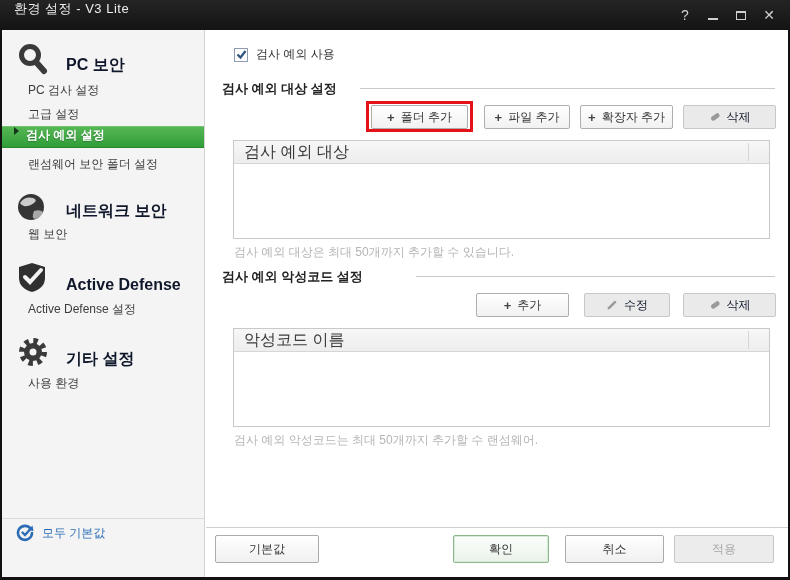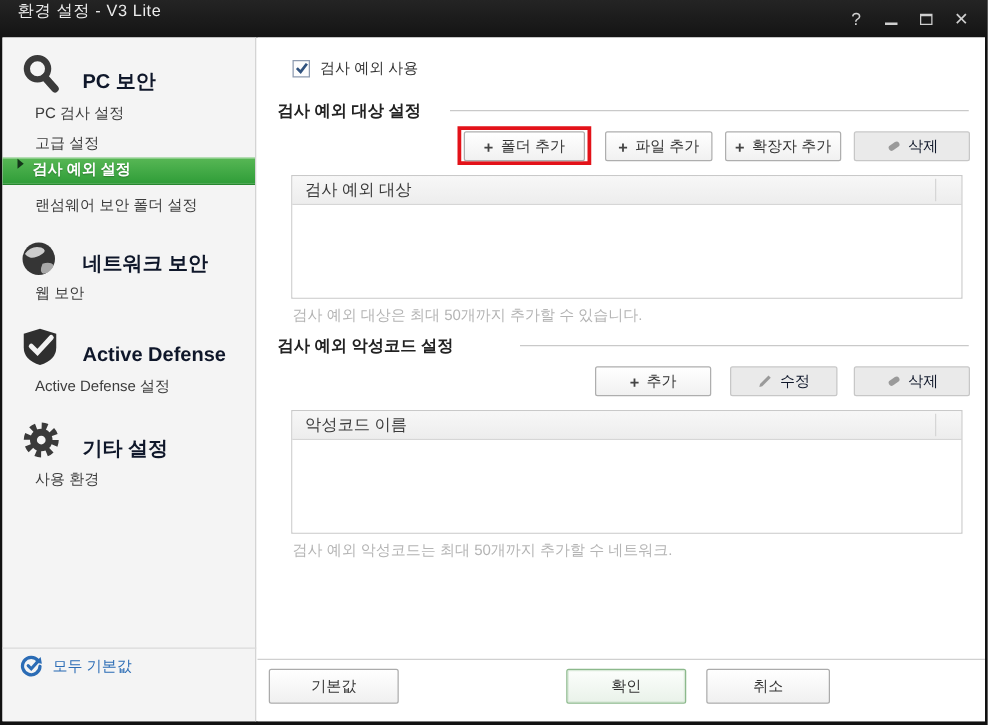--- a/index.html
+++ b/index.html
@@ -63,21 +63,21 @@
     font-family:inherit;
   }
   .btn .plus { font-weight:bold; color:#444; font-size:13px; }
   .btn.disabled { background:#eaeaea; border-color:#c7c7c7; color:#0f172a; cursor:default; }
   .red-box { position:absolute; border:3px solid #e31219; }
   .tbl { position:absolute; border:1px solid #c9c9c9; background:#fff; }
   .tbl-head {
     position:relative; height:23px; background:linear-gradient(#f7f7f7,#ededed);
     border-bottom:1px solid #d6d6d6; display:flex; align-items:center;
   }
-  .tbl-head .h-lbl { font-size:13px; color:#3a3a3a; margin-left:10px; }
+  .tbl-head .h-lbl { font-size:16px; color:#3a3a3a; margin-left:10px; }
   .tbl-head .sb-div { position:absolute; right:20px; top:2px; bottom:2px; width:1px; background:#d6d6d6; }
   .tbl-body { height:74px; background:#fff; }
   .note { font-size:12px; color:#b4b4b4; white-space:nowrap; }
   .footer-line { position:absolute; left:0; right:0; height:1px; background:#d0d0d0; }
   .fbtn {
     position:absolute; height:28px; border:1px solid #ababab; border-radius:2px;
     background:linear-gradient(#ffffff,#f0f0f0); color:#333; font-size:12px;
     display:flex; align-items:center; justify-content:center; cursor:pointer; font-family:inherit;
   }
   .fbtn.ok { border:1px solid #8cb98c; background:linear-gradient(#fcfefc,#e9f2e9); box-shadow:0 0 0 1px #d9e9d9 inset; }
@@ -237,28 +237,31 @@
         <span>삭제</span>
       </button>
 
       <div class="tbl" style="left:27px; top:298px; width:537px;">
         <div class="tbl-head">
           <span class="h-lbl">악성코드 이름</span>
           <span class="sb-div"></span>
         </div>
         <div class="tbl-body"></div>
       </div>
-      <div class="m-abs note" style="left:28px; top:402px;">검사 예외 악성코드는 최대 50개까지 추가할 수 네트워크.</div>
+      <div class="m-abs note" style="left:28px; top:402px;">검사 예외 악성코드는 최대 50개까지 추가할 수 랜섬웨어.</div>
 
       <div class="footer-line" style="top:497px;"></div>
       <button class="fbtn" style="left:9px; top:505px; width:104px;">
         <span>기본값</span>
       </button>
       <button class="fbtn ok" style="left:247px; top:505px; width:96px;">
         <span>확인</span>
       </button>
       <button class="fbtn" style="left:359px; top:505px; width:99px;">
         <span>취소</span>
       </button>
+      <button class="fbtn disabled" style="left:468px; top:505px; width:100px;">
+        <span>적용</span>
+      </button>
 
     </div>
   </div>
 </div>
 
 </body></html>

